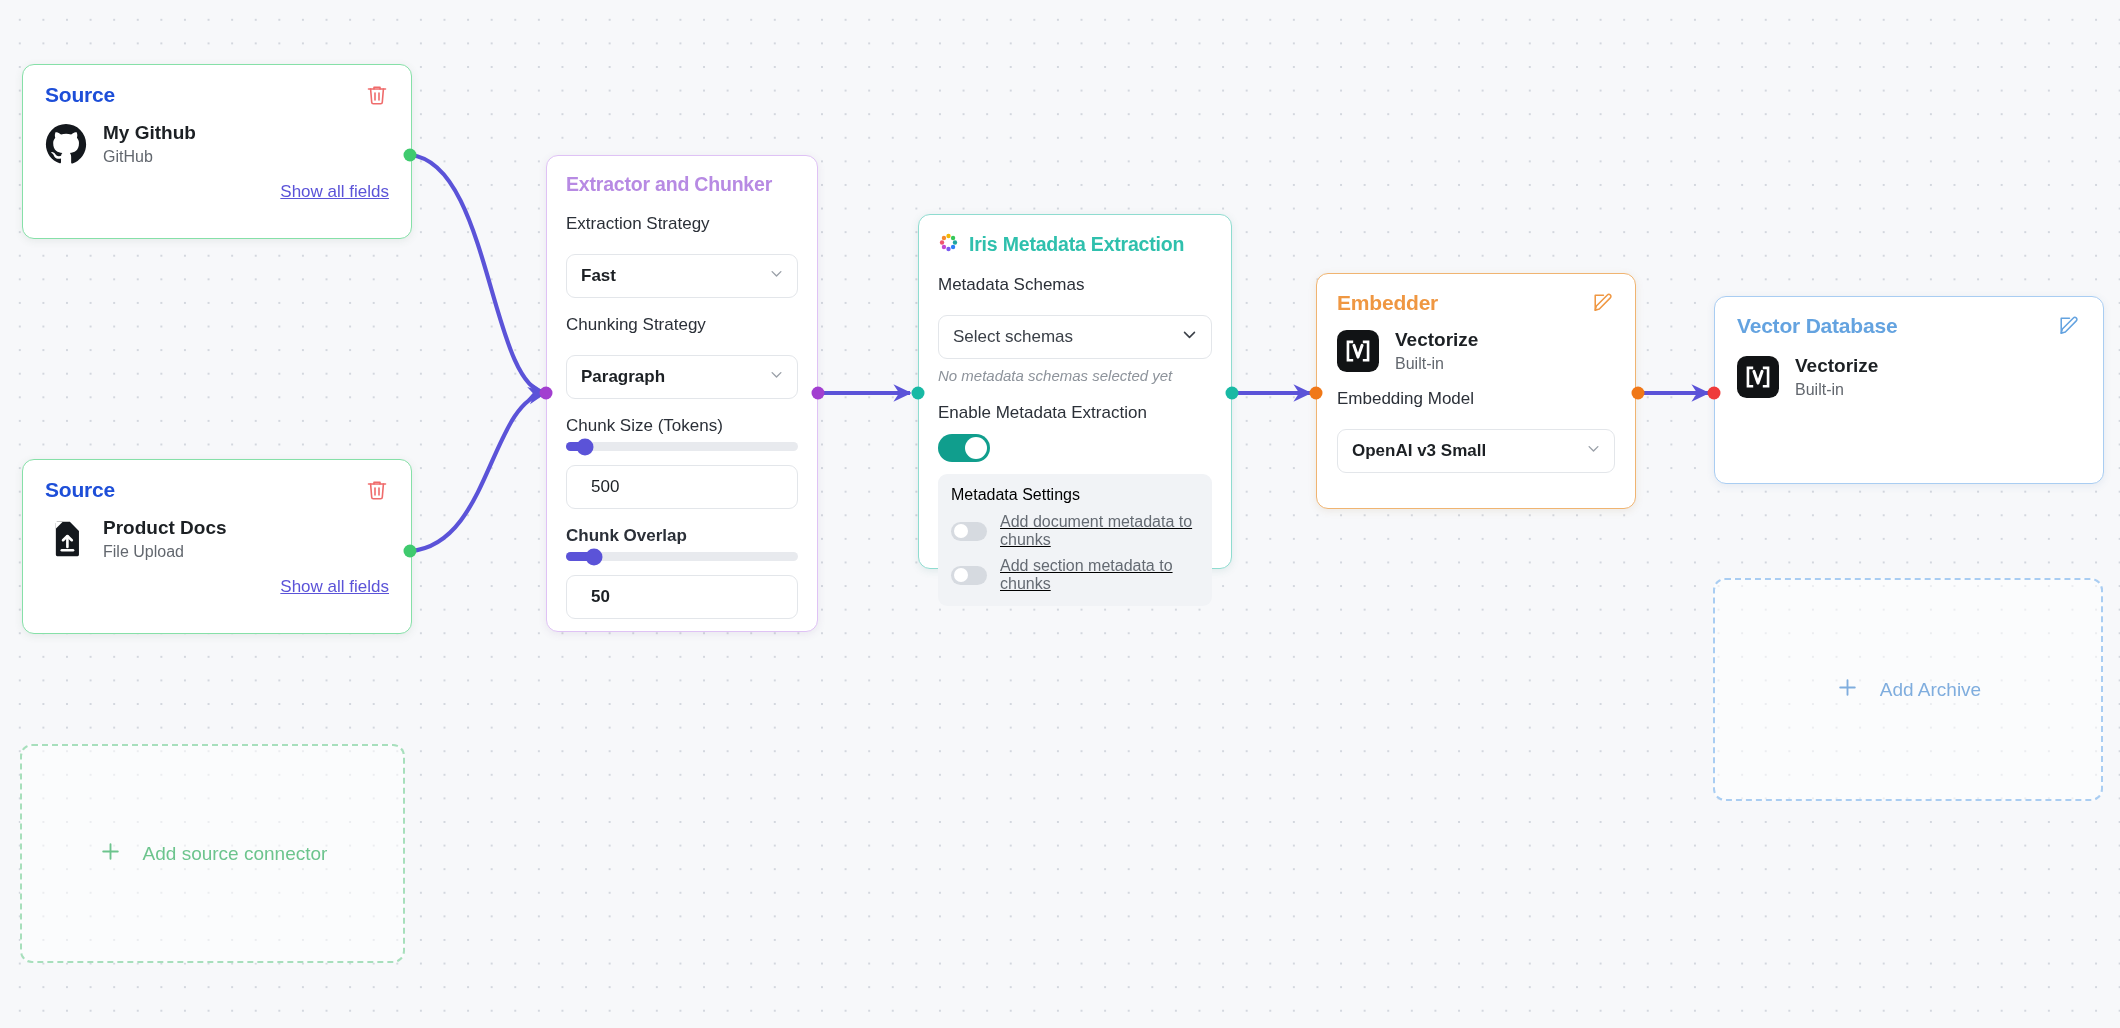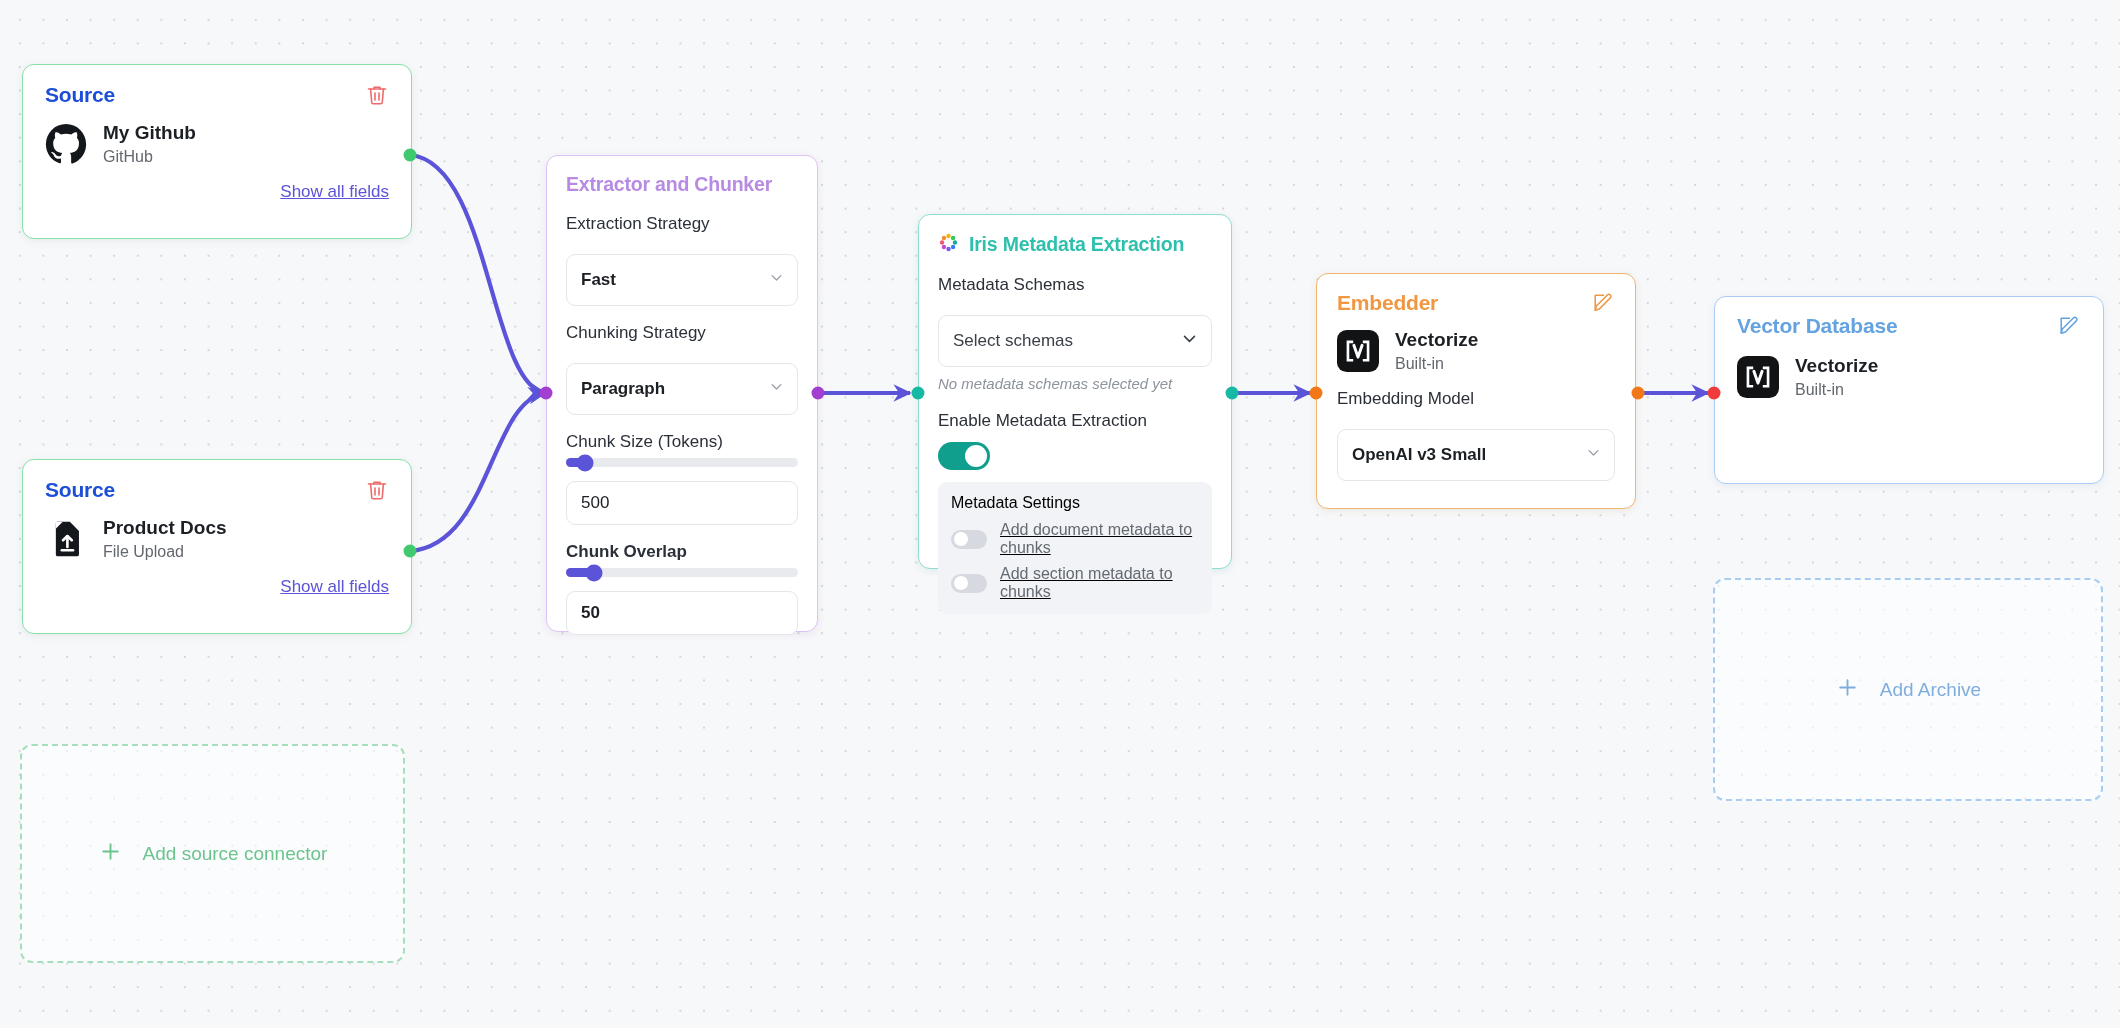--- a/index.html
+++ b/index.html
@@ -47,39 +47,39 @@
   .conn-name { font-size: 19px; font-weight: 700; color: #1c2024; line-height: 1.25; }
   .conn-sub  { font-size: 16px; color: #62676e; line-height: 1.3; margin-top: 2px; }
 
   .show-fields {
     font-size: 17px; color: #5b53d8; text-decoration: underline;
     text-align: right; display: block; cursor: pointer;
   }
 
   .field-label { font-size: 17px; color: #2b3038; margin-bottom: 9px; }
   .select {
-    position: relative; height: 52px; border: 1.4px solid #e3e6ea; border-radius: 9px;
+    position: relative; height: 44px; border: 1.4px solid #e3e6ea; border-radius: 9px;
     background: #fff; display: flex; align-items: center; padding: 0 38px 0 14px;
     font-size: 17px; color: #1c2024; font-weight: 700; cursor: pointer; margin-top: 20px;
   }
   .select.placeholder { font-weight: 400; color: #3b4048; }
   .chev { position: absolute; right: 13px; top: 50%; transform: translateY(-50%); }
 
   .slider-track {
     position: relative; height: 9px; background: #e8eaee; border-radius: 5px; margin: 6px 0 14px 0;
     cursor: pointer;
   }
   .slider-fill { position: absolute; left: 0; top: 0; height: 9px; border-radius: 5px; background: #5b53d8; }
   .slider-thumb {
     position: absolute; top: 50%; width: 17px; height: 17px; border-radius: 50%;
     background: #5b53d8; transform: translate(-50%, -50%);
   }
   .num-input {
     height: 44px; border: 1.4px solid #e3e6ea; border-radius: 9px; background: #fff;
-    display: flex; align-items: center; padding: 0 14px; font-size: 17px; color: #1c2024;
+    display: flex; align-items: center; padding: 0 24px; font-size: 17px; color: #1c2024;
   }
 
   .toggle { width: 52px; height: 28px; border-radius: 14px; position: relative; cursor: pointer; flex: none; }
   .toggle.on  { background: #109e8d; }
   .toggle .knob { position: absolute; top: 3px; width: 22px; height: 22px; border-radius: 50%; background: #fff; }
   .toggle.on .knob  { right: 3px; }
 
   .toggle-sm { width: 36px; height: 19px; border-radius: 10px; position: relative; background: #d6dae0; cursor: pointer; flex: none; }
   .toggle-sm .knob { position: absolute; top: 2.5px; left: 3px; width: 14px; height: 14px; border-radius: 50%; background: #fff; }
 

